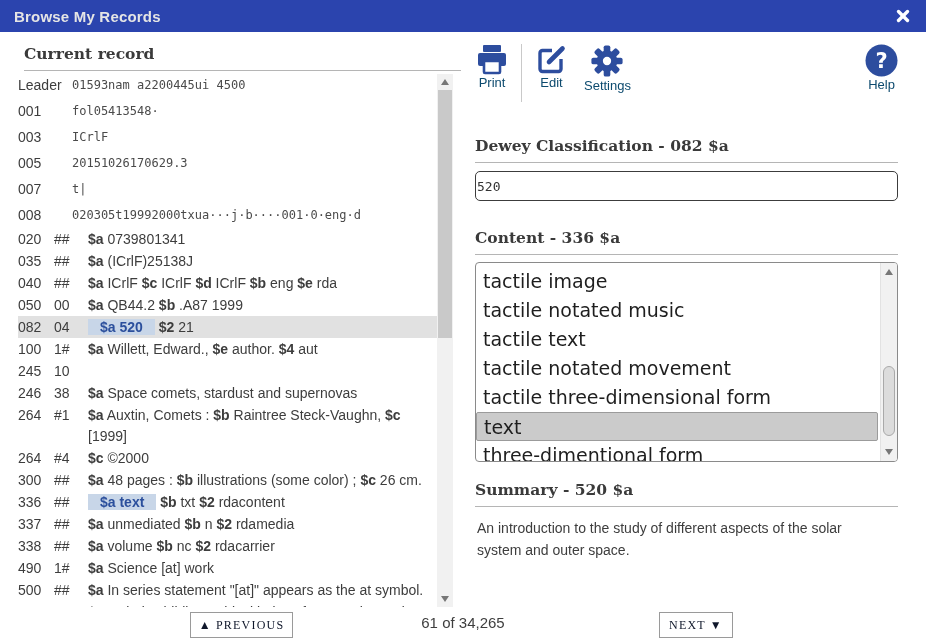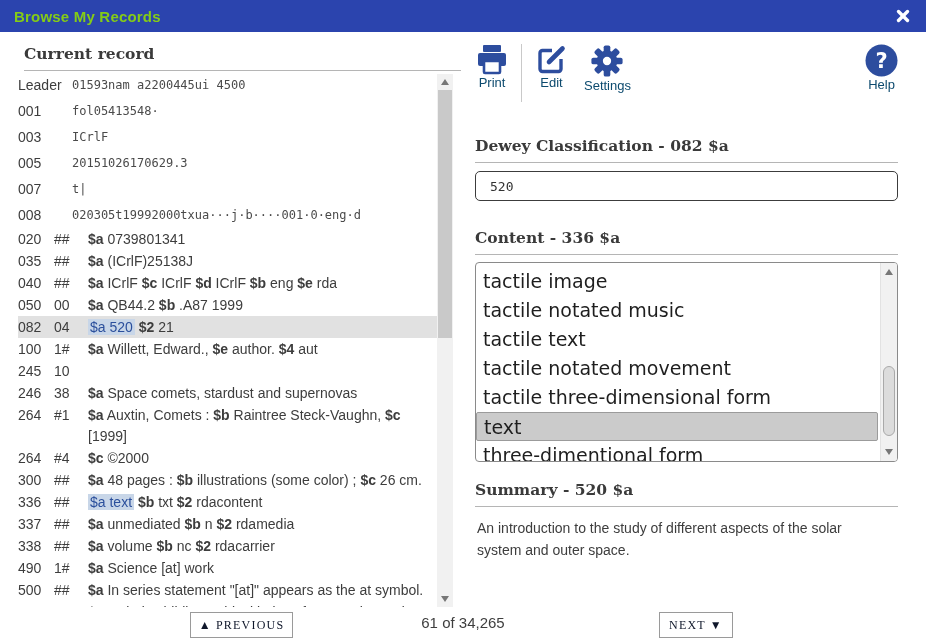--- a/index.html
+++ b/index.html
@@ -3,58 +3,58 @@
 <meta charset="utf-8">
 <style>
   *{margin:0;padding:0;box-sizing:border-box}
   html,body{width:926px;height:643px}
   body{
     position:relative;overflow:hidden;background:#fff;color:#3d3d3d;
     font-family:"Liberation Sans",sans-serif;
   }
   
   .titlebar{position:absolute;top:0;left:0;right:0;height:32px;background:var(--titlebar-bg);
-    display:flex;align-items:center;padding:0 14px;color:#84cc16}
+    display:flex;align-items:center;padding:0 14px;color:#e5e5e5}
   .titlebar .title{font-weight:bold;font-size:15px;letter-spacing:.2px}
   .close-btn{margin-left:auto;width:18px;height:18px;display:flex;align-items:center;justify-content:center;cursor:pointer}
   
   .sect-head{font-family:"DejaVu Serif","Liberation Serif",serif;font-weight:600;font-size:15.5px;color:#3a3a3a;
     padding-bottom:7px;border-bottom:1px solid #b5b5b5}
   
   .left-head{position:absolute;left:24px;top:44px;width:437px}
   #marc-list{position:absolute;left:18px;top:72px;width:419px;height:535px;overflow:hidden;font-size:14px}
   .marc-row{display:grid;align-items:start}
   .marc-row.control{grid-template-columns:54px 1fr;height:26px;align-items:center}
   .marc-row.data{grid-template-columns:36px 34px 1fr;min-height:22px;line-height:21px;padding-top:1px}
   .marc-row .tag{color:#3d3d3d}
   .marc-row .ind{color:#3d3d3d}
   .marc-row .val.mono{font-family:"DejaVu Sans Mono","Liberation Mono",monospace;font-size:12px;color:#4a4a4a}
   .marc-row .code{font-weight:bold}
-  .marc-row .hlseg{color:var(--subfield-hl-text);font-weight:normal;background:var(--subfield-hl-bg);padding:0 2px}
+  .marc-row .hlseg{color:var(--subfield-hl-text);font-weight:bold;background:var(--subfield-hl-bg);padding:0 12px}
   .marc-row.hl-row{background:var(--highlight-row-bg)}
   
   .vscroll{position:absolute;left:437px;top:74px;width:16px;height:533px;background:#f1f1f1}
   .vscroll .thumb{position:absolute;left:1px;right:1px;top:16px;height:248px;background:#c9c9c9}
   .tri-up,.tri-dn{width:0;height:0;border-left:4px solid transparent;border-right:4px solid transparent;margin:0 auto}
   .tri-up{border-bottom:6px solid #777}
   .tri-dn{border-top:6px solid #777}
   .vscroll .tri-up{position:absolute;top:5px;left:4px}
   .vscroll .tri-dn{position:absolute;bottom:5px;left:4px}
   
   .toolbar{position:absolute;left:475px;top:44px;width:423px;height:62px;display:flex;align-items:flex-start}
   .tool{display:flex;flex-direction:column;align-items:center;cursor:pointer}
   .tool .lbl{font-size:13px;color:#0c4a6e;margin-top:0}
   .tb-divider{width:1px;background:#c9c9c9;height:58px;margin:0 13px 0 12px}
   .tool.settings{margin-left:16px}
   .tool.help{margin-left:auto}
   .ic-fill{fill:var(--icon-blue)}
   .ic-stroke{stroke:var(--icon-blue);fill:none}
   .dewey-block{position:absolute;left:475px;top:136px;width:423px}
   .dewey-input{display:block;width:423px;height:30px;margin-top:8px;border:1px solid #3c3c3c;border-radius:5px;
-    font-family:"DejaVu Sans Mono","Liberation Mono",monospace;font-size:13px;color:#333;padding:0 14px;outline:none}
+    font-family:"DejaVu Sans Mono","Liberation Mono",monospace;font-size:13px;color:#333;padding:0 1px;outline:none}
   .content-block{position:absolute;left:475px;top:228px;width:423px}
   .listbox{position:relative;margin-top:7px;height:200px;border:1px solid #8a8a8a;border-radius:4px;overflow:hidden;background:#fff}
   .list-inner{margin-top:-25px;padding-right:17px}
   .opt{height:29px;line-height:29px;padding-left:7px;font-family:"DejaVu Sans",sans-serif;font-size:19px;color:#1e1e1e;cursor:default}
   .opt.selected{background:var(--selected-option-bg);border:1px solid #9b9b9b;border-radius:2px;margin-right:2px}
   .list-scroll{position:absolute;top:0;right:0;bottom:0;width:17px;background:#f1f1f1;border-left:1px solid #e2e2e2}
   .list-scroll .thumb{position:absolute;left:2px;right:2px;top:103px;height:70px;background:#dcdcdc;border:1px solid #a9a9a9;border-radius:8px}
   .list-scroll .tri-up{position:absolute;top:6px;left:4px}
   .list-scroll .tri-dn{position:absolute;bottom:6px;left:4px}
   .summary-block{position:absolute;left:475px;top:480px;width:423px}

